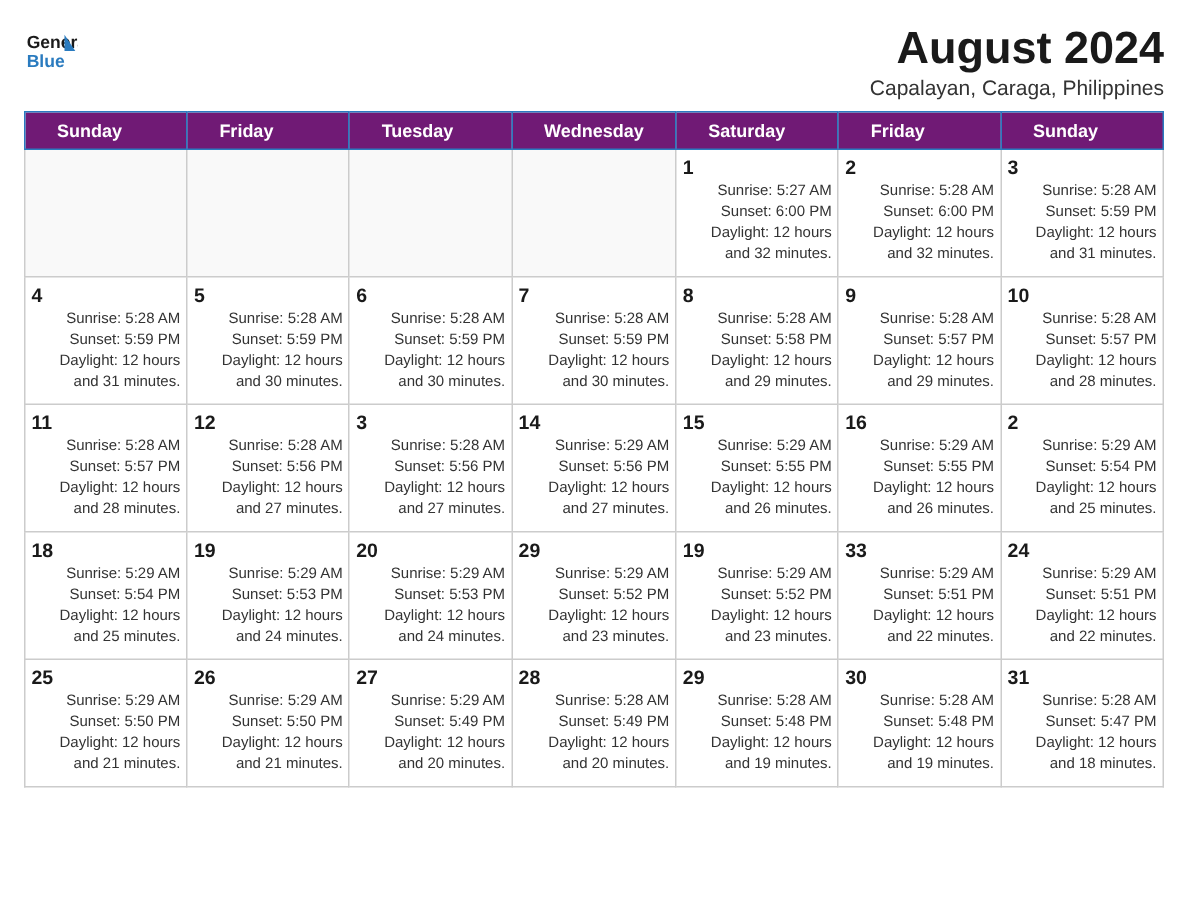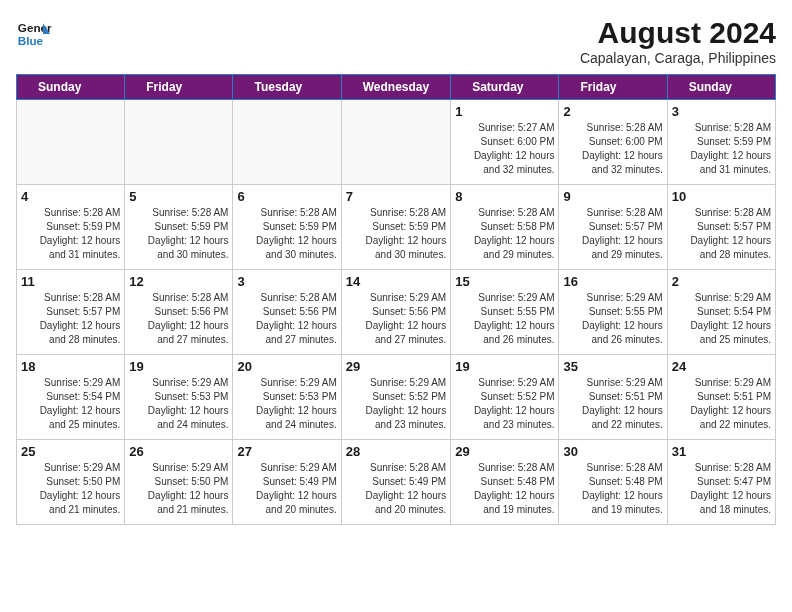--- a/index.html
+++ b/index.html
@@ -263,21 +263,21 @@
 and 23 minutes.</div>
         </td>
         <td>
           <span class="day-num">19</span>
           <div class="day-info" style="white-space: pre-line;">Sunrise: 5:29 AM
 Sunset: 5:52 PM
 Daylight: 12 hours
 and 23 minutes.</div>
         </td>
         <td>
-          <span class="day-num">35</span>
+          <span class="day-num">33</span>
           <div class="day-info" style="white-space: pre-line;">Sunrise: 5:29 AM
 Sunset: 5:51 PM
 Daylight: 12 hours
 and 22 minutes.</div>
         </td>
         <td>
           <span class="day-num">24</span>
           <div class="day-info" style="white-space: pre-line;">Sunrise: 5:29 AM
 Sunset: 5:51 PM
 Daylight: 12 hours

